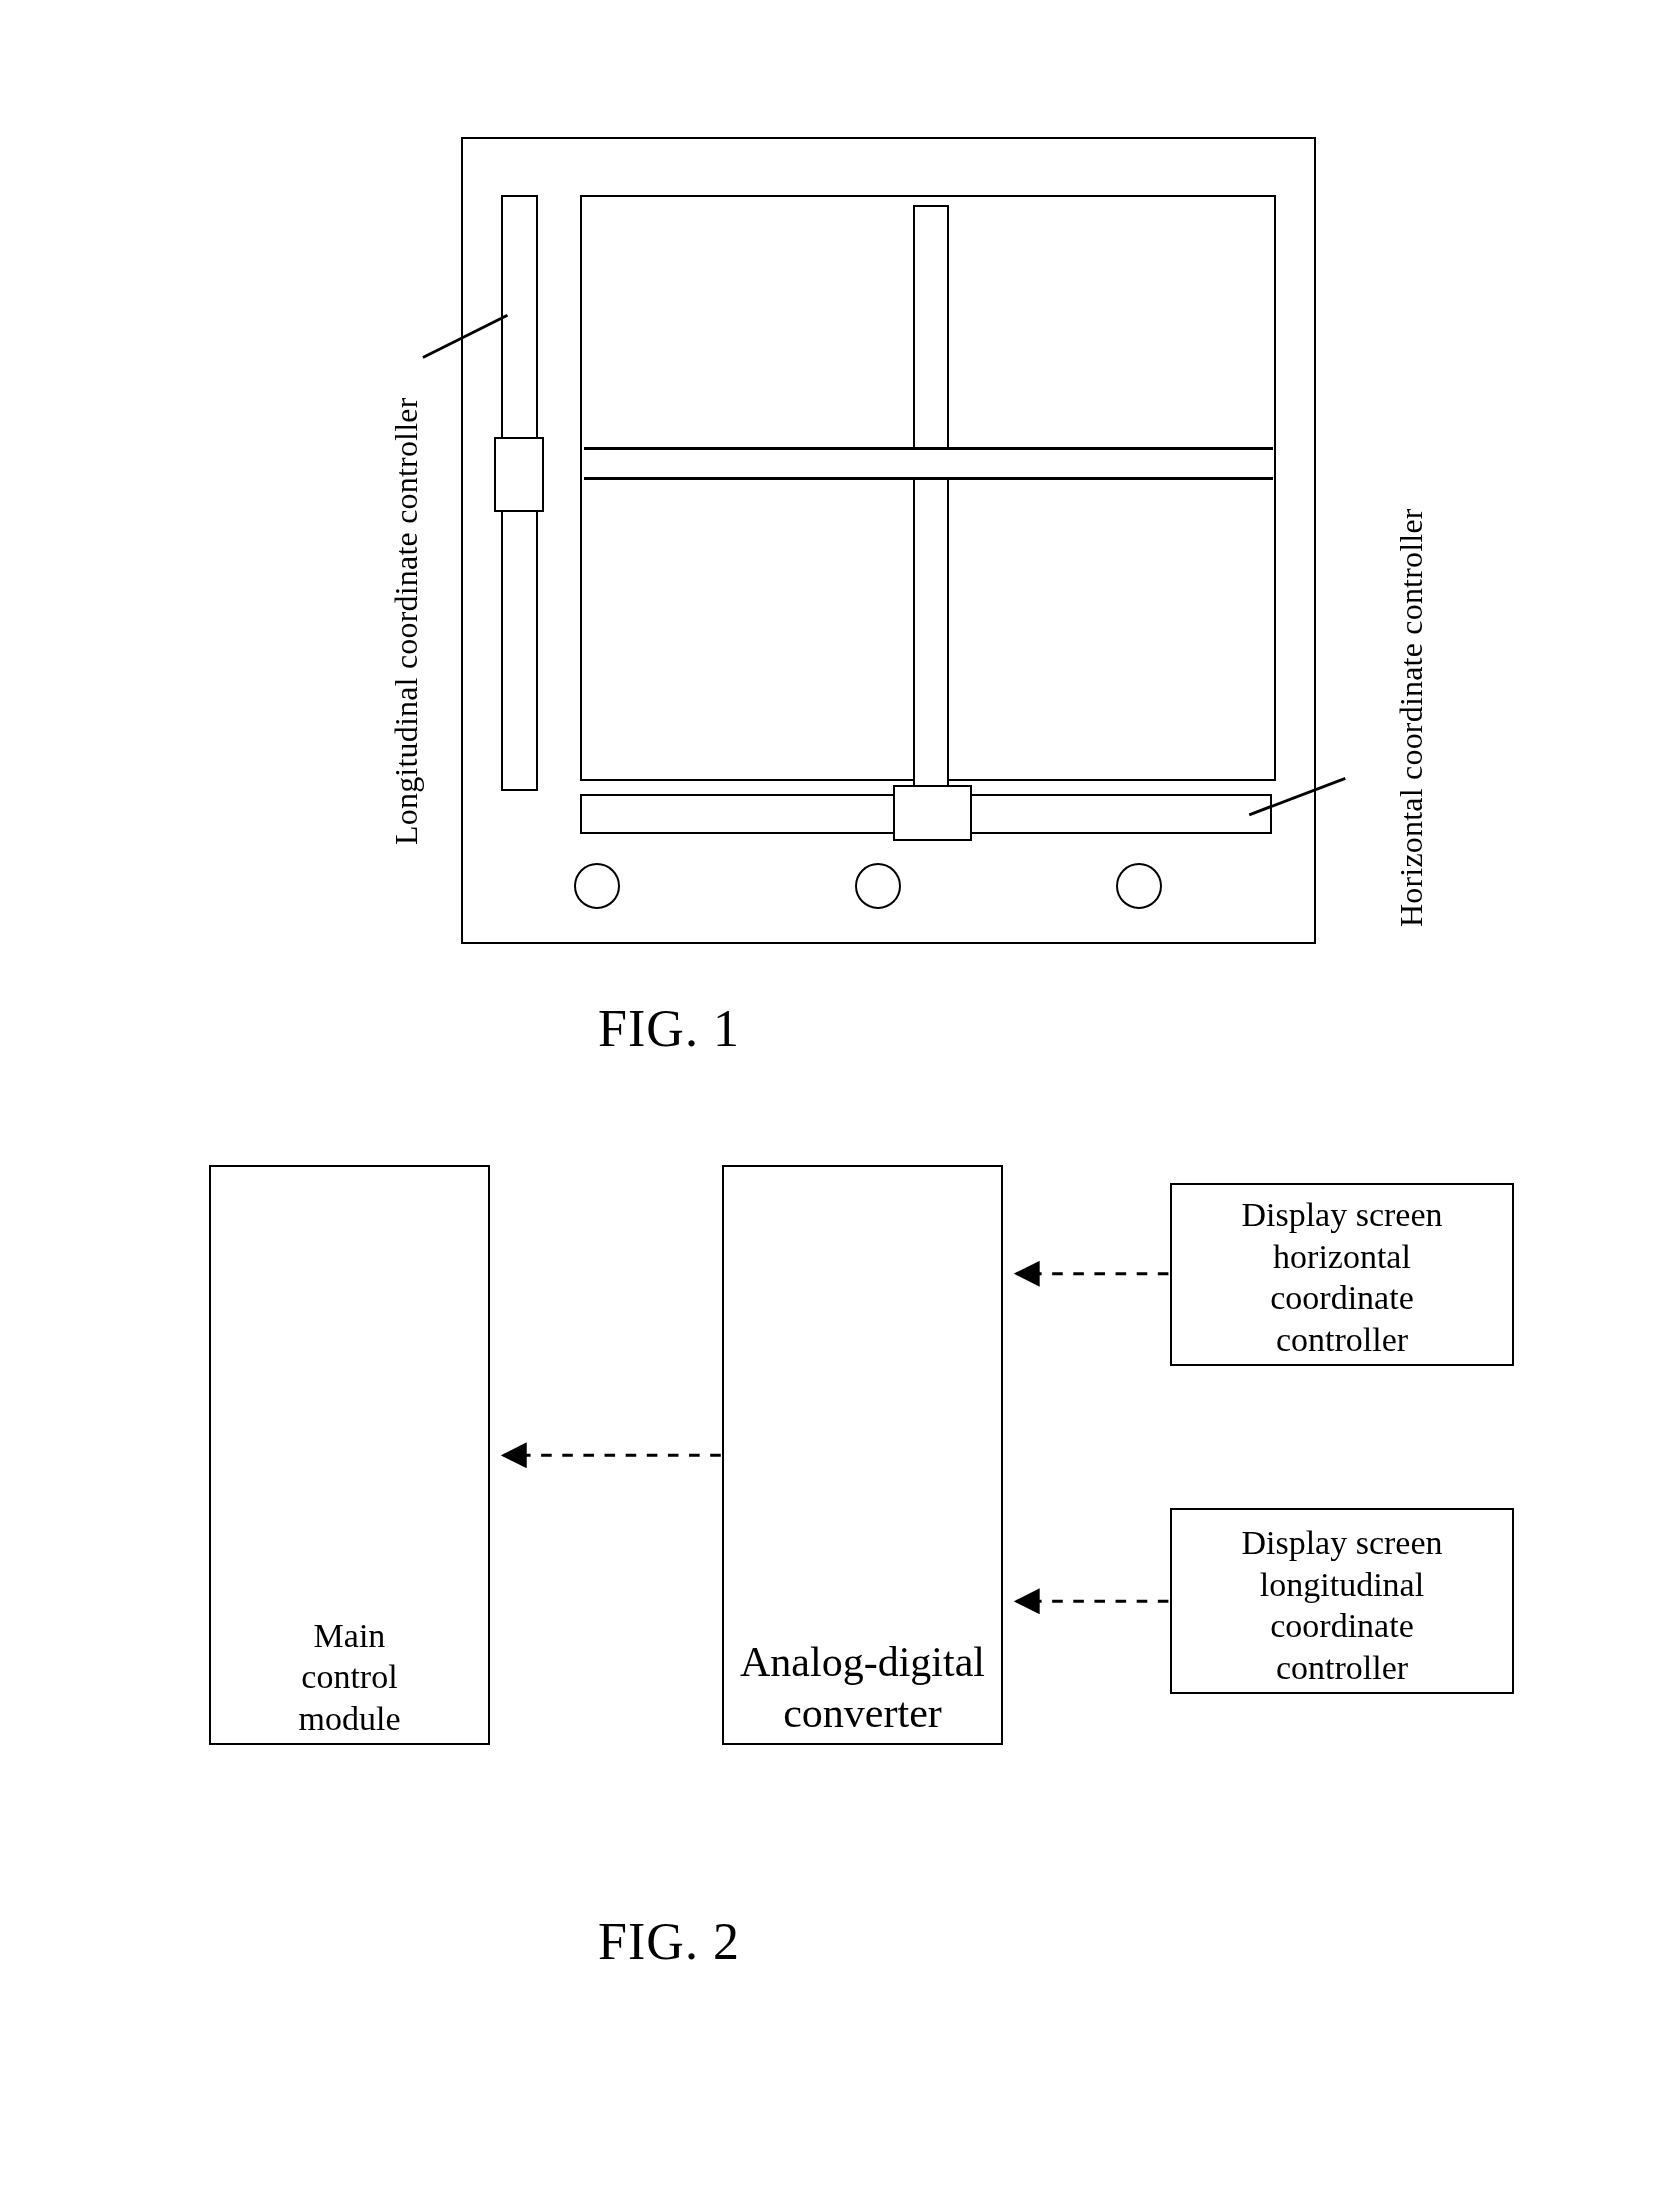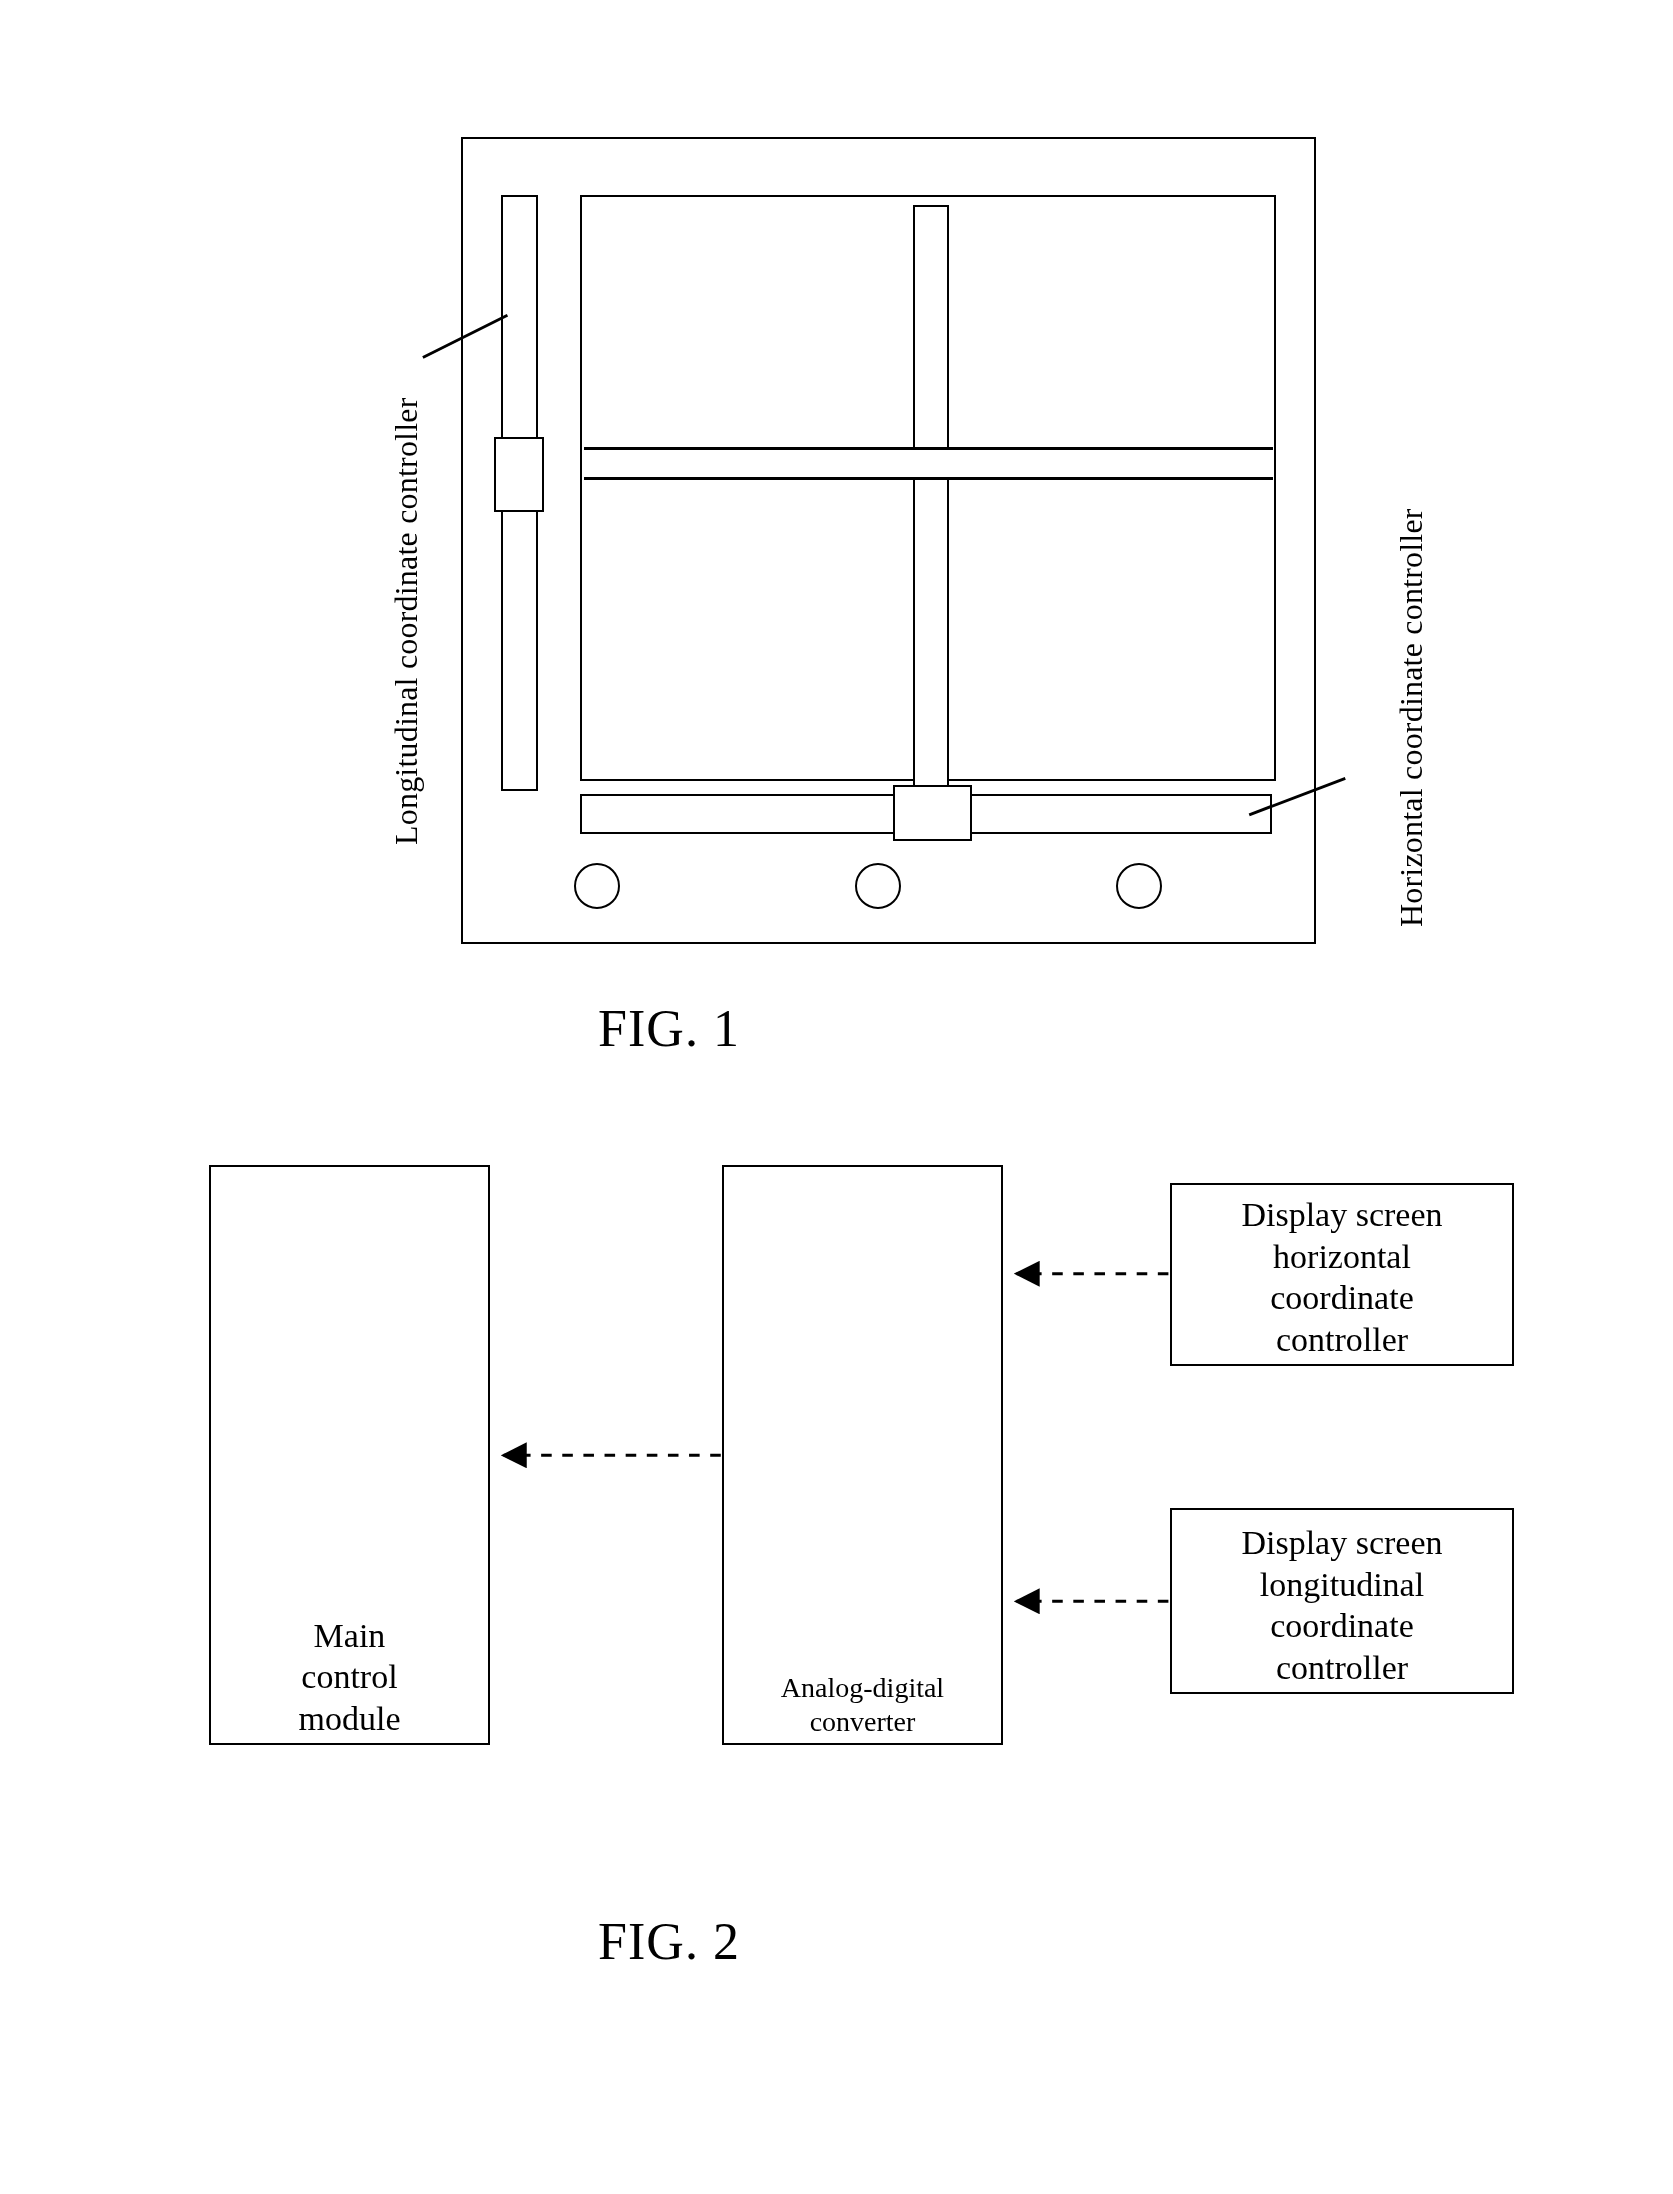--- a/index.html
+++ b/index.html
@@ -152,21 +152,21 @@
     left: 209px; top: 1165px;
     width: 281px; height: 580px;
   }
   .block-adc {
     left: 722px; top: 1165px;
     width: 281px; height: 580px;
     overflow: visible;
   }
   .block-adc .block-text {
     white-space: nowrap;
-    font-size: 28px;
+    font-size: 42px;
   }
   .block-horiz {
     left: 1170px; top: 1183px;
     width: 344px; height: 183px;
   }
   .block-long {
     left: 1170px; top: 1508px;
     width: 344px; height: 186px;
   }
 

